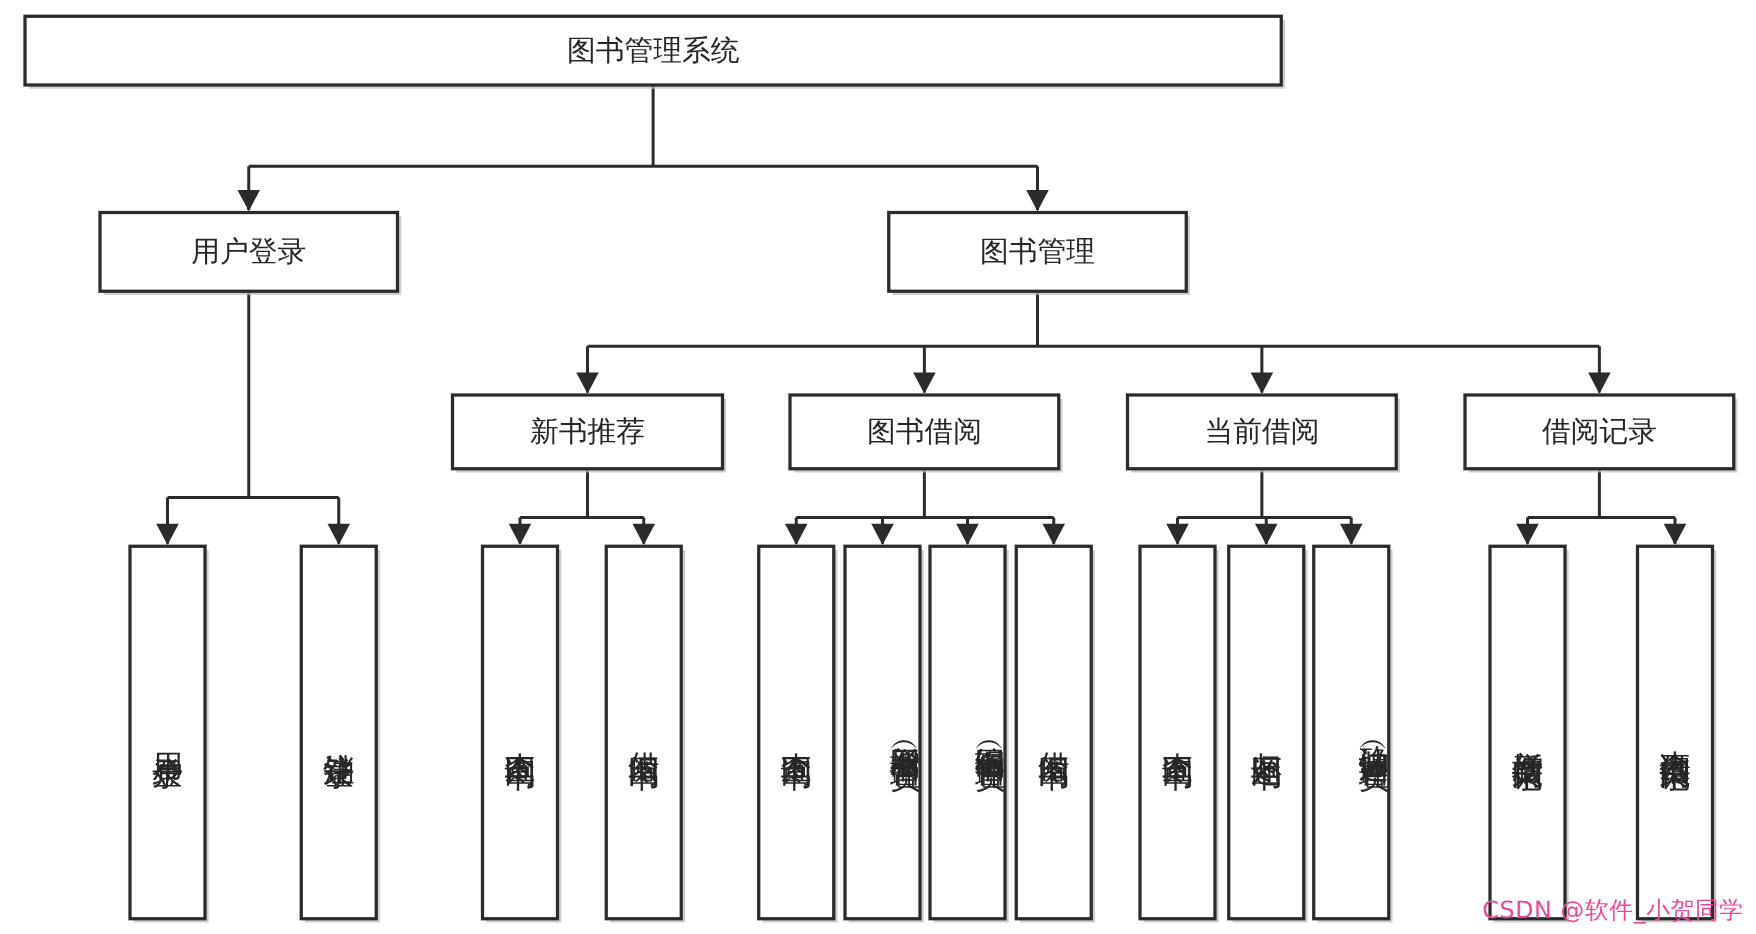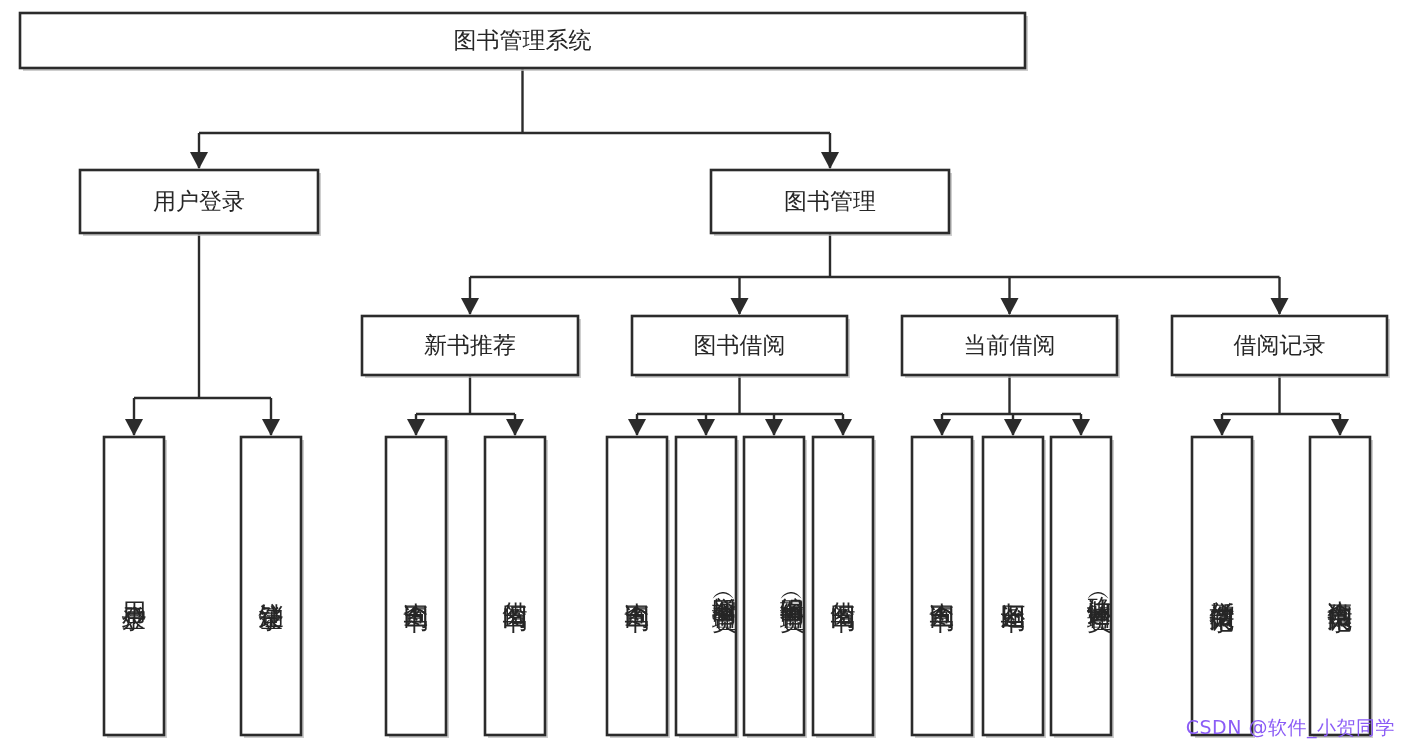--- a/index.html
+++ b/index.html
@@ -61,21 +61,21 @@
     display: flex;
     align-items: flex-start;
     justify-content: center;
     white-space: nowrap;
     pointer-events: none;
   }
   .watermark {
     position: absolute;
     right: 10px;
     bottom: 6px;
-    color: #8b5cf6;
+    color: #ec4899;
     font-family: "DejaVu Sans", "Liberation Sans", sans-serif;
     font-size: 19px;
     letter-spacing: 0.5px;
     user-select: none;
     text-align: right;
   }
 </style>
 </head>
 <body>
 

